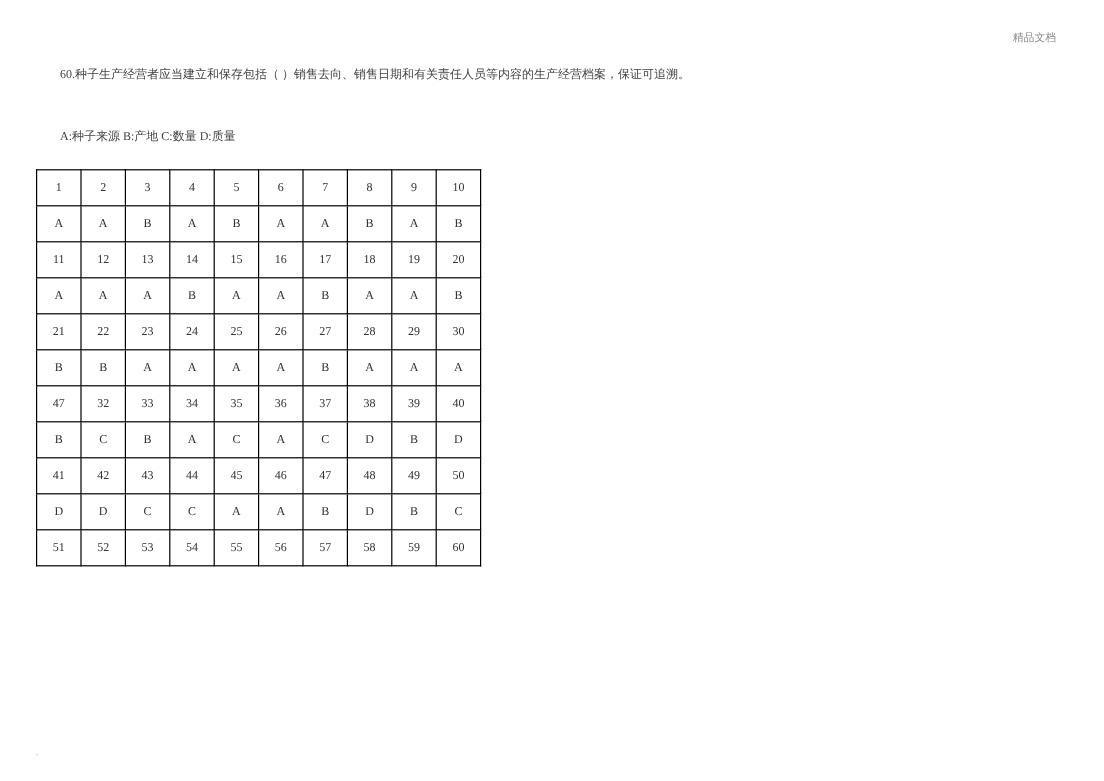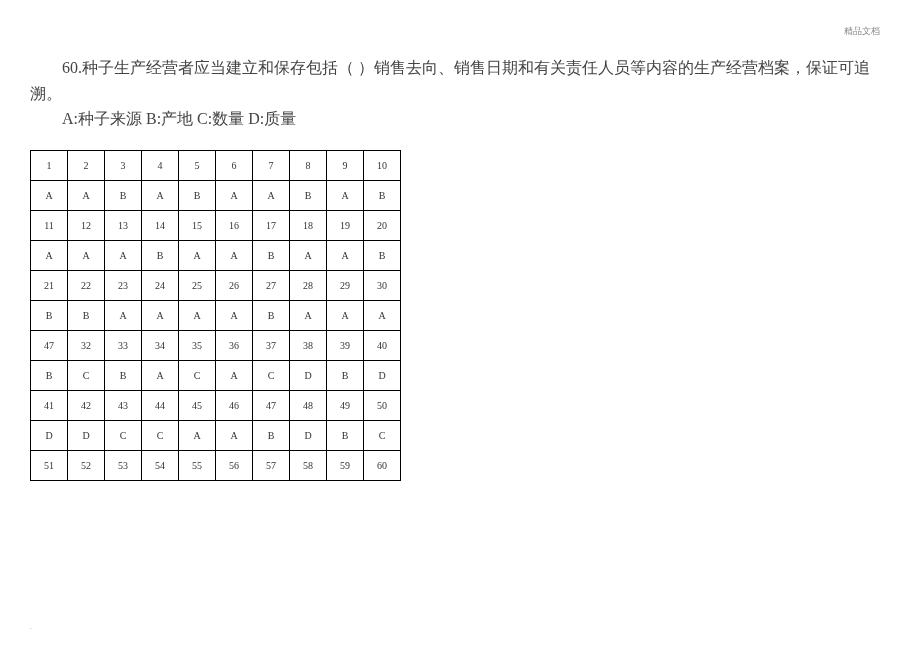--- a/index.html
+++ b/index.html
@@ -24,27 +24,28 @@
       color: #888;
       margin-left: 40px;
     }
     .content {
       padding: 55px 30px 0 30px;
     }
     .question-block {
       margin-bottom: 18px;
       line-height: 1.6;
       color: #444;
-      font-size: 16px;
+      font-size: 10px;
     }
     .question-text {
       text-indent: 2em;
     }
     .options-text {
       text-indent: 2em;
+      margin-top: 36px;
     }
     .answer-table {
       border-collapse: collapse;
       margin-left: 0;
     }
     .answer-table td {
       border: 1px solid #000;
       width: 37px;
       height: 30px;
       text-align: center;

